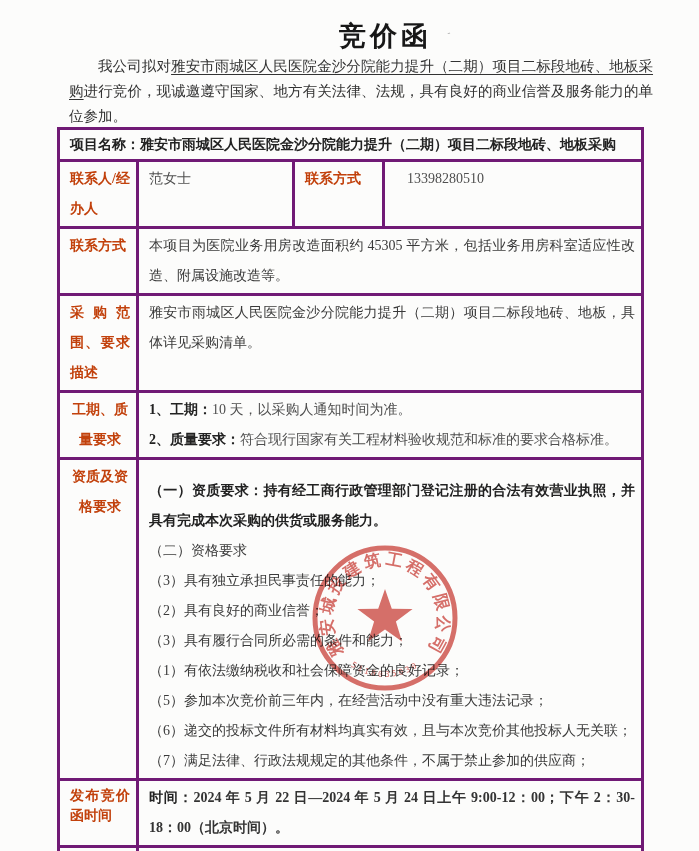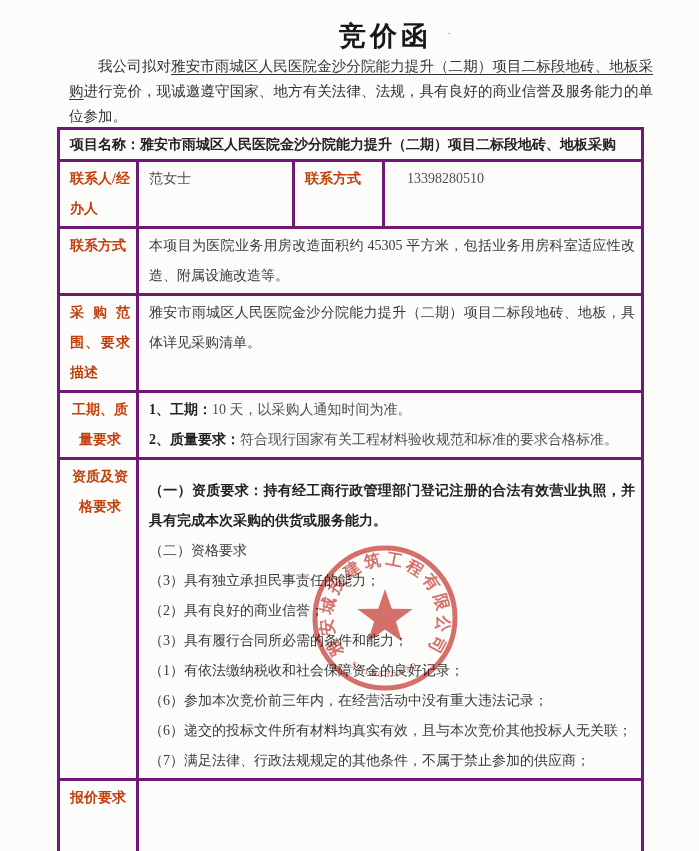--- a/index.html
+++ b/index.html
@@ -121,26 +121,30 @@
 
     <tr style="height:296px">
       <td class="lbl lbl-c">资质及资格要求</td>
       <td colspan="3" class="t-flow" style="padding-top:16px">
         <div class="qline b">（一）资质要求：持有经工商行政管理部门登记注册的合法有效营业执照，并具有完成本次采购的供货或服务能力。</div>
         <div class="qline">（二）资格要求</div>
         <div class="qline">（3）具有独立承担民事责任的能力；</div>
         <div class="qline">（2）具有良好的商业信誉；</div>
         <div class="qline">（3）具有履行合同所必需的条件和能力；</div>
         <div class="qline">（1）有依法缴纳税收和社会保障资金的良好记录；</div>
-        <div class="qline">（6）参加本次竞价前三年内，在经营活动中没有重大违法记录；</div>
+        <div class="qline">（5）参加本次竞价前三年内，在经营活动中没有重大违法记录；</div>
         <div class="qline">（6）递交的投标文件所有材料均真实有效，且与本次竞价其他投标人无关联；</div>
         <div class="qline">（7）满足法律、行政法规规定的其他条件，不属于禁止参加的供应商；</div>
       </td>
     </tr>
 
+    <tr style="height:51px">
+      <td class="lbl" style="line-height:20px;padding-top:5px">发布竞价函时间</td>
+      <td colspan="3" class="t-publish t-flow"><span class="b">时间：</span><span style="font-weight:600;color:#333">2024 年 5 月 22 日—2024 年 5 月 24 日上午 9:00-12：00；下午 2：30-18：00（北京时间）。</span></td>
+    </tr>
 
     <tr style="height:82px">
       <td class="lbl lbl-m">报价要求</td>
       <td colspan="3" class="t-quote" style="text-indent:0.7em"></td>
     </tr>
   </tbody>
     </table>
 
   <svg class="stamp" viewBox="0 0 152 152" xmlns="http://www.w3.org/2000/svg">
     <defs>

